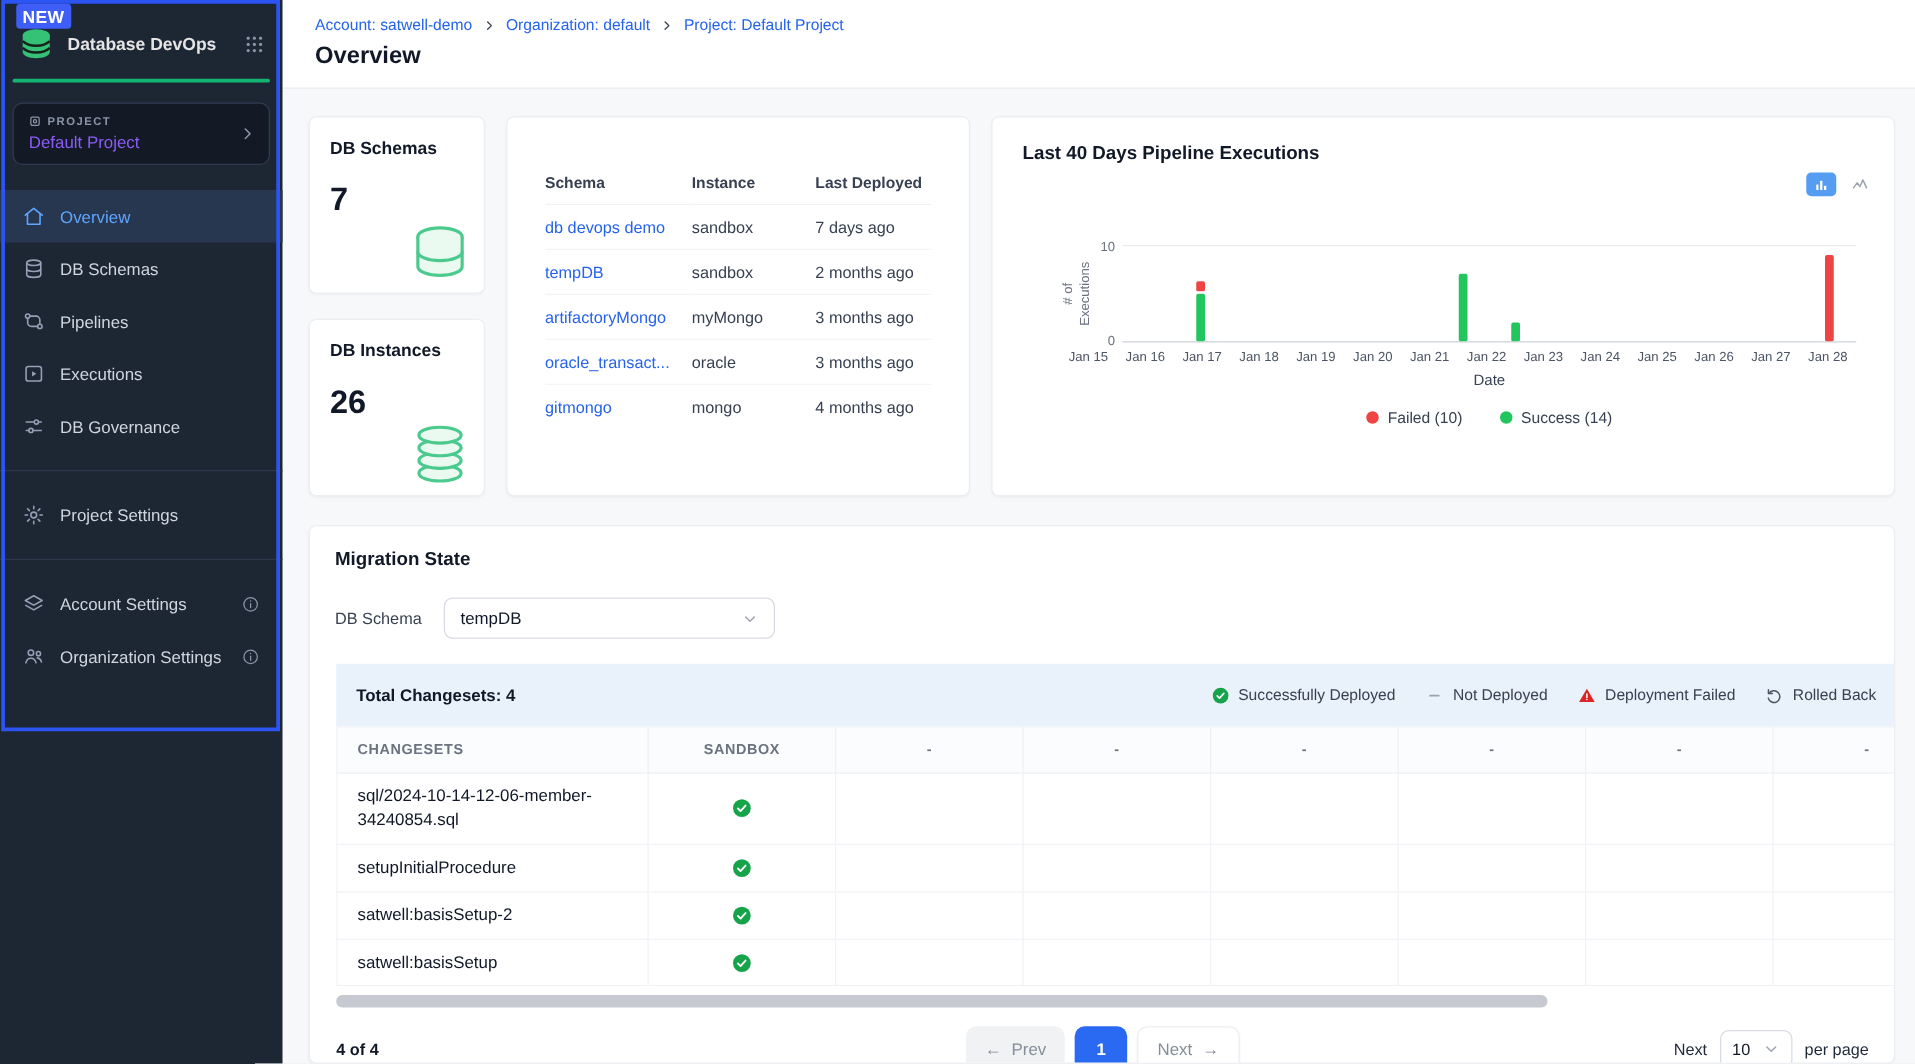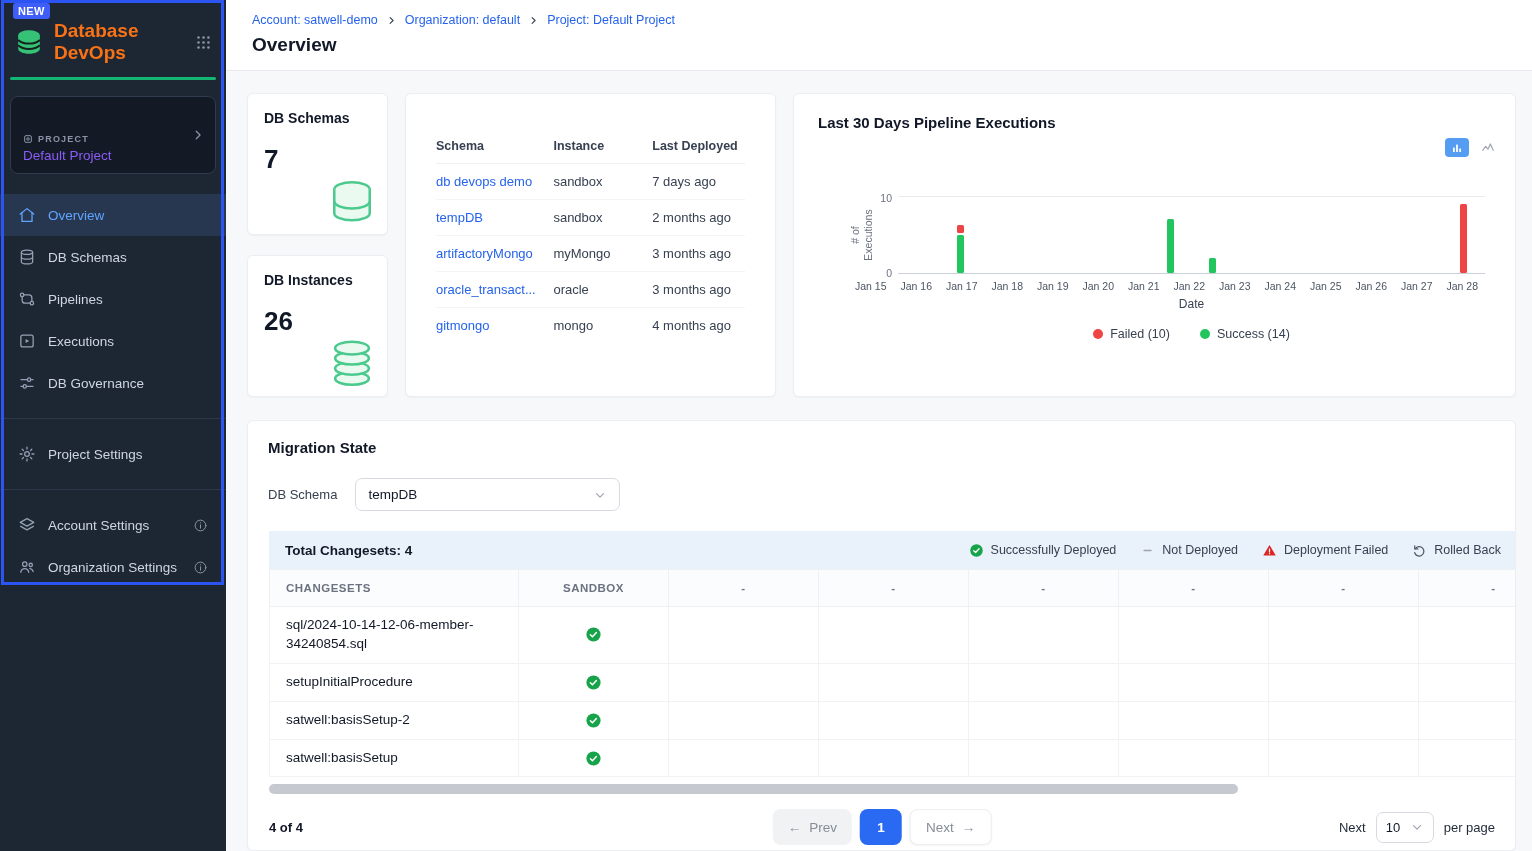--- a/index.html
+++ b/index.html
@@ -4,27 +4,27 @@
 <style>
   * { margin:0; padding:0; box-sizing:border-box; }
   html,body { background:#e9ebee; }
   body { font-family:"Liberation Sans", sans-serif; }
   .page { position:relative; width:1532px; height:851px; background:#f6f8fa; overflow:hidden; }
 
   
   .sidebar { position:absolute; left:0; top:0; width:226px; height:851px; background:#1d2633; z-index:2; color:#d6dbe3; }
   .annotation-outline { position:absolute; left:1px; top:0; width:223px; height:585px; border:3px solid #2c54f3; z-index:30; pointer-events:none; }
   .sb-header { display:flex; align-items:center; gap:10px; padding:20px 14px 0 14px; position:relative; }
-  .new-badge { position:absolute; top:3px; left:13px; background:#3f5ef7; color:#fff; font-size:11px; font-weight:700; padding:2px 5px; border-radius:3px; letter-spacing:.3px; }
+  .new-badge { position:absolute; top:3px; left:13px; background:#3f5ef7; color:#fff; font-size:14px; font-weight:700; padding:2px 5px; border-radius:3px; letter-spacing:.3px; }
   .logo { display:flex; } .logo svg { width:30px; height:30px; }
-  .app-title { font-size:19px; font-weight:700; color:#f97316; }
+  .app-title { font-size:14px; font-weight:700; color:#e5e5e5; }
   .grid-btn { margin-left:auto; color:#8b95a7; cursor:pointer; display:flex; } .grid-btn svg { width:17px; height:17px; }
   .green-rule { height:3px; background:#14b573; margin:13px 10px 0; border-radius:2px; }
   .project-box { margin:16px 10px 0; background:#131a26; border:1px solid #303b4f; border-radius:8px; padding:9px 12px 10px; position:relative; cursor:pointer; }
-  .proj-top { display:flex; gap:5px; font-size:9px; font-weight:700; letter-spacing:1.2px; color:#8b95a7;margin-top:28px; }
+  .proj-top { display:flex; gap:5px; font-size:9px; font-weight:700; letter-spacing:1.2px; color:#8b95a7; }
   .proj-ico { display:flex; } .proj-ico svg { width:10px; height:10px; }
   .proj-name { margin-top:4px; font-size:13.5px; color:#8b5cf6; }
   .proj-chev { position:absolute; right:10px; top:50%; transform:translateY(-50%); color:#8b95a7; display:flex; } .proj-chev svg { width:14px; height:14px; }
   .nav { margin-top:20px; } .nav + .sb-divider + .nav { margin-top:0; }
   .nav-item { display:flex; align-items:center; gap:12px; height:42px; padding:0 18px; font-size:13.5px; color:#cfd6df; cursor:pointer; }
   .nicon { color:#94a0b4; display:flex; } .nicon svg { width:18px; height:18px; }
   .nav-item.active { background:#273750; color:#5fa5ff; }
   .nav-item.active .nicon { color:#5fa5ff; }
   .info-ic { margin-left:auto; color:#8b95a7; display:flex; } .info-ic svg { width:15px; height:15px; }
   .sb-divider { height:1px; background:#2c3749; margin:14px 0; }
@@ -78,21 +78,21 @@
   .leg-dot { width:10px; height:10px; border-radius:50%; }
 
   
   .card-migration { left:247px; top:420px; width:1269px; height:431px; padding:18px 0 0; overflow:hidden; }
   .pad { padding:0 20px; }
   .schema-row { display:flex; align-items:center; gap:18px; margin-top:22px; }
   .schema-label { font-size:13px; color:#374151; }
   .select { width:265px; height:33px; background:#fff; border:1px solid #d7dbe1; border-radius:7px; display:flex; align-items:center; justify-content:space-between; padding:0 12px; font-size:13.5px; color:#111827; cursor:pointer; }
   .select.small { width:58px; height:31px; font-size:13px; padding:0 9px; }
   .chev-down { display:flex; color:#9ca3af; } .chev-down svg { width:14px; height:14px; }
-  .band { margin:20px 0 0 21px; width:1248px; height:38px; background:#e9f1fa; display:flex; align-items:center; justify-content:space-between; padding:0 16px; }
+  .band { margin:20px 0 0 21px; width:1248px; height:50px; background:#e9f1fa; display:flex; align-items:center; justify-content:space-between; padding:0 16px; }
   .band-title { font-size:13.5px; font-weight:700; color:#111827; }
   .band-legend { display:flex; gap:24px; align-items:center; }
   .bleg { display:flex; align-items:center; gap:7px; font-size:12.5px; color:#374151; }
   .bleg .ic { display:flex; } .bleg .ic svg { width:15px; height:15px; }
   .table-wrap { margin-left:21px; width:1248px; overflow:hidden; }
   .mig-table { width:1299px; table-layout:fixed; border-collapse:collapse; background:#fff; }
   .mig-table th { height:37px; background:#fbfcfd; border:1px solid #eef0f3; font-size:11.5px; letter-spacing:.5px; color:#6b7280; font-weight:700; text-align:center; }
   .mig-table th.first { text-align:left; padding-left:16px; }
   .mig-table td { border:1px solid #f0f2f5; font-size:13.5px; color:#111827; padding:9px 16px; background:#fff; }
   .mig-table td.name-cell { overflow-wrap:break-word; line-height:1.4; }
@@ -341,21 +341,21 @@
           <tr>
             <td class="link">gitmongo</td>
             <td>mongo</td>
             <td>4 months ago</td>
           </tr>
         </tbody>
     </table>
   </section>
 
   <section class="card card-chart">
-    <h2 class="card-title">Last 30 Days Pipeline Executions</h2>
+    <h2 class="card-title">Last 40 Days Pipeline Executions</h2>
     <div class="chart-toggles">
       <span class="toggle barT">
         <svg viewBox="0 0 24 24" fill="#fff">
             <rect x="4" y="11" width="3.6" height="9" rx="1"></rect>
             <rect x="10.2" y="5" width="3.6" height="15" rx="1"></rect>
             <rect x="16.4" y="13" width="3.6" height="7" rx="1"></rect>
           </svg>
       </span>
       <span class="toggle lineT">
         <svg viewBox="0 0 24 24" fill="none" stroke="#9ca3af" stroke-width="2" stroke-linecap="round" stroke-linejoin="round">

